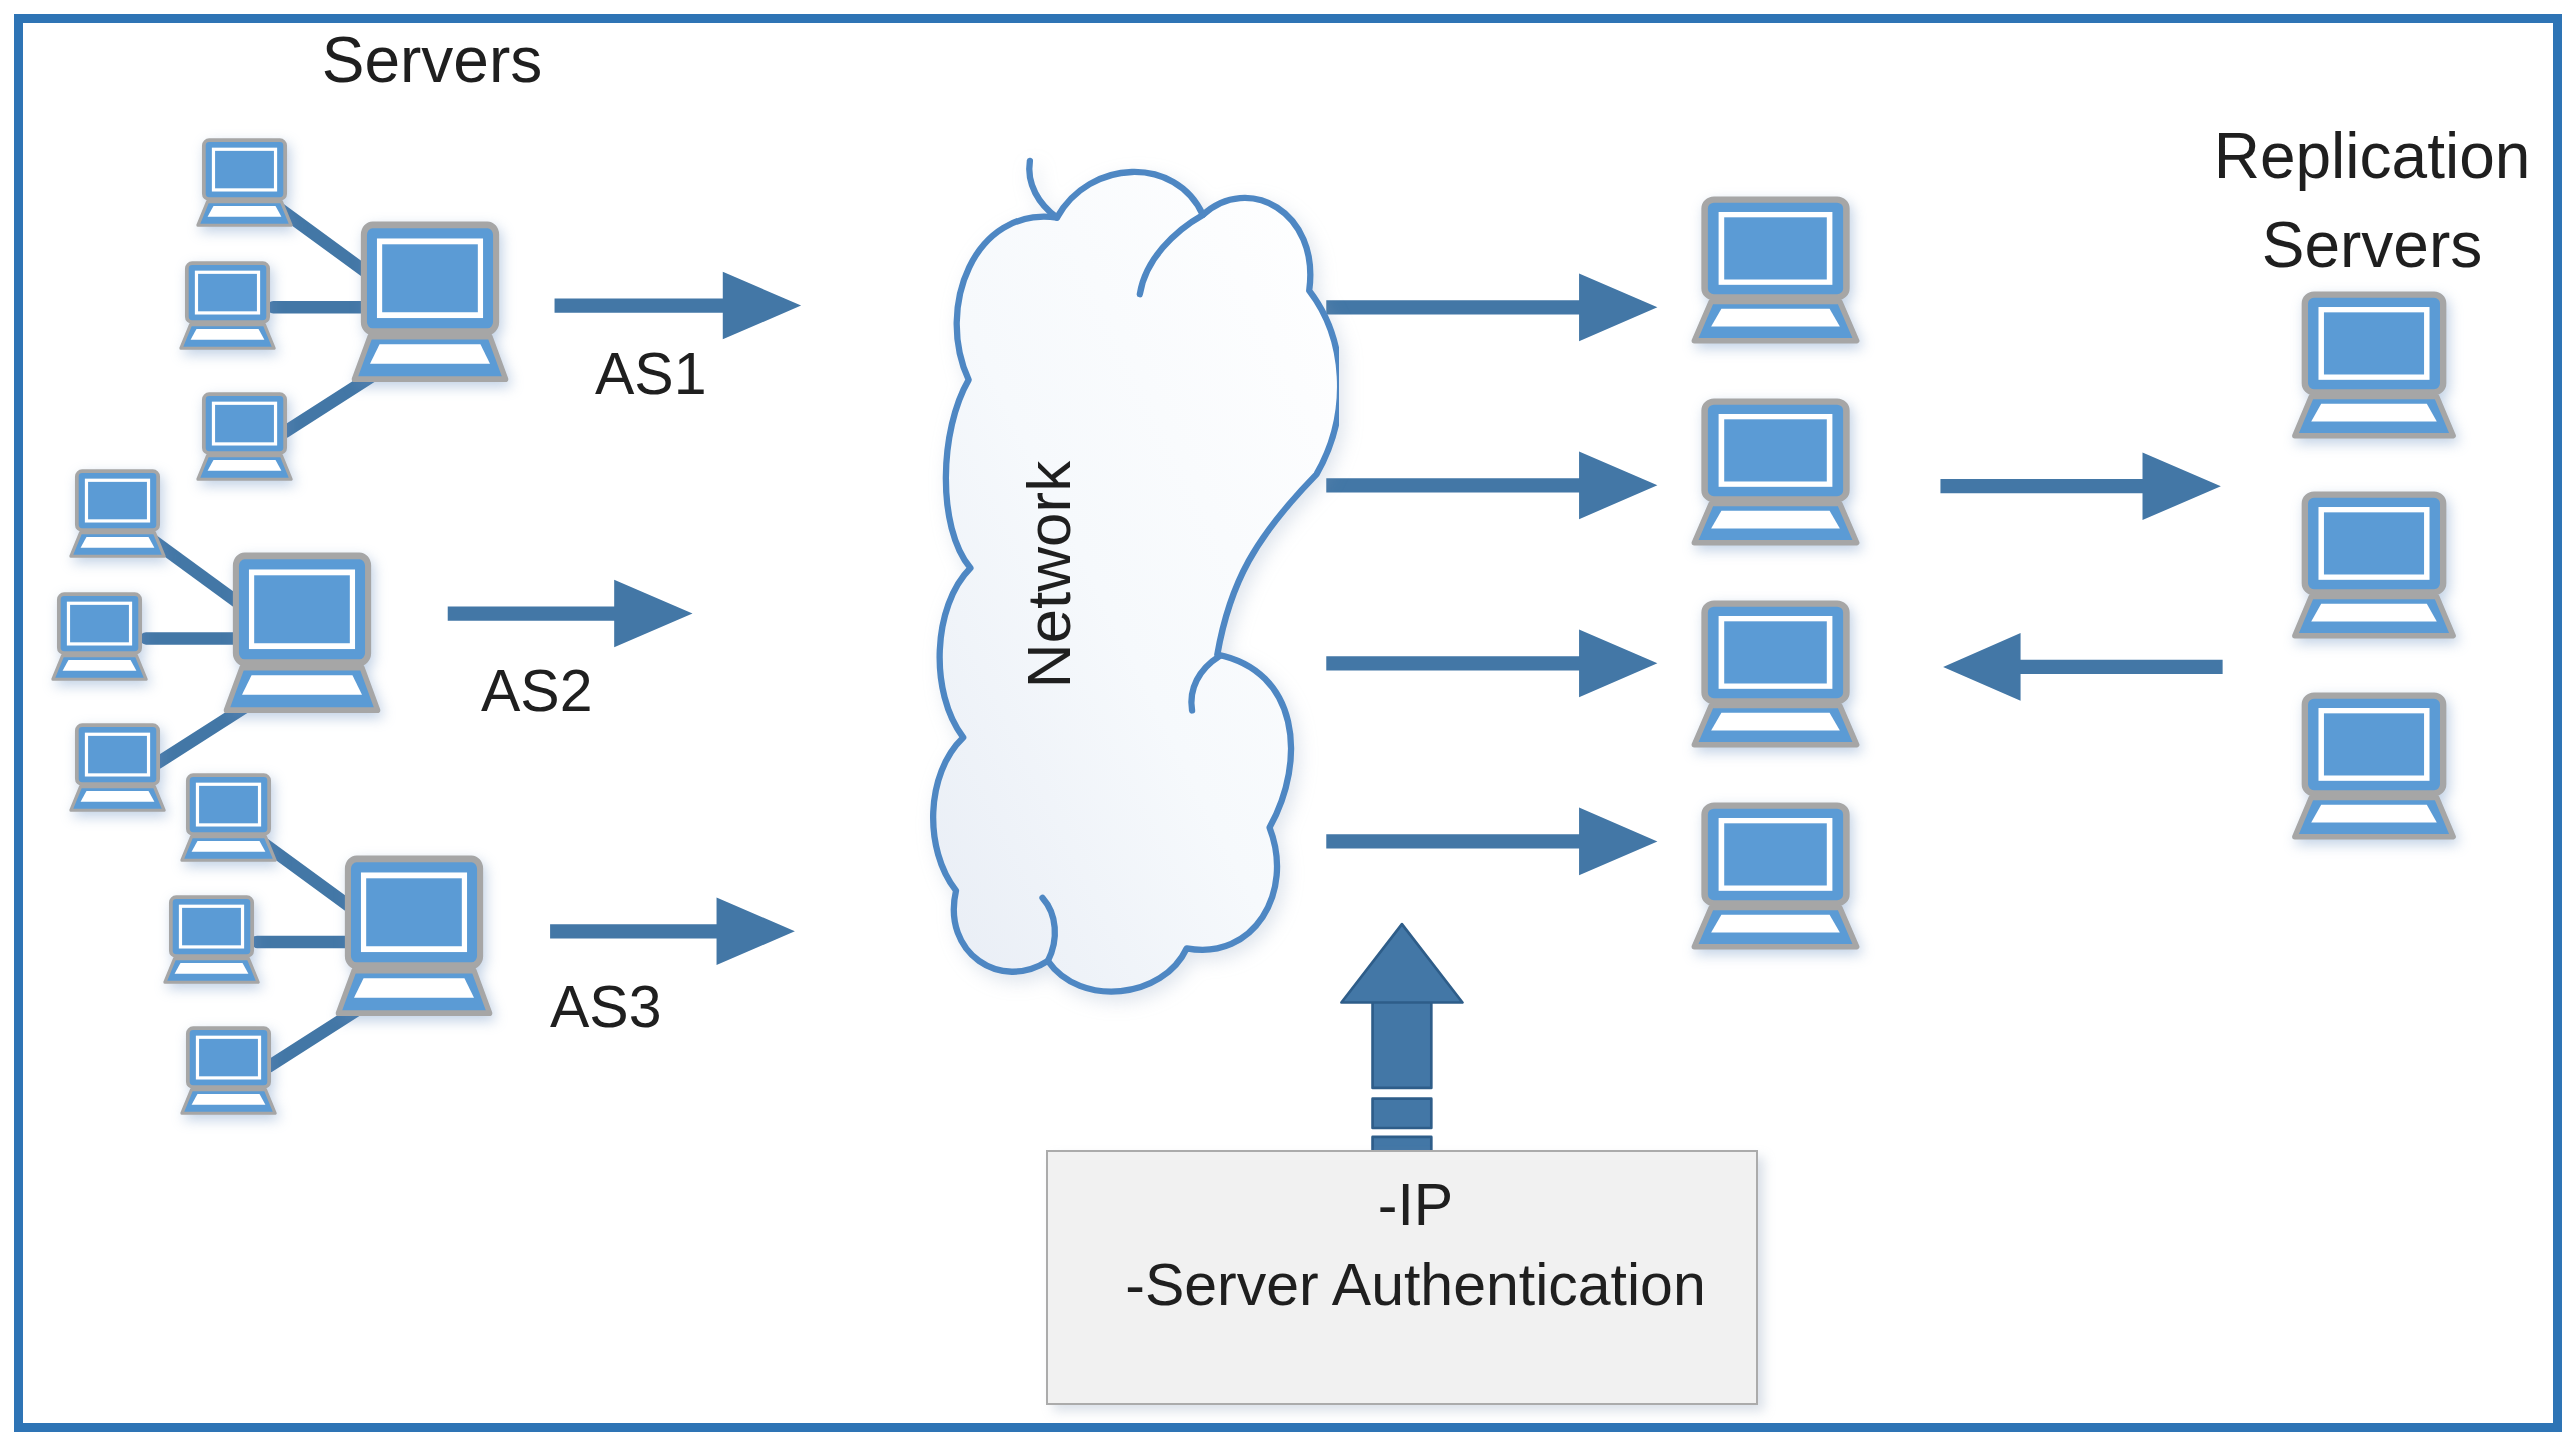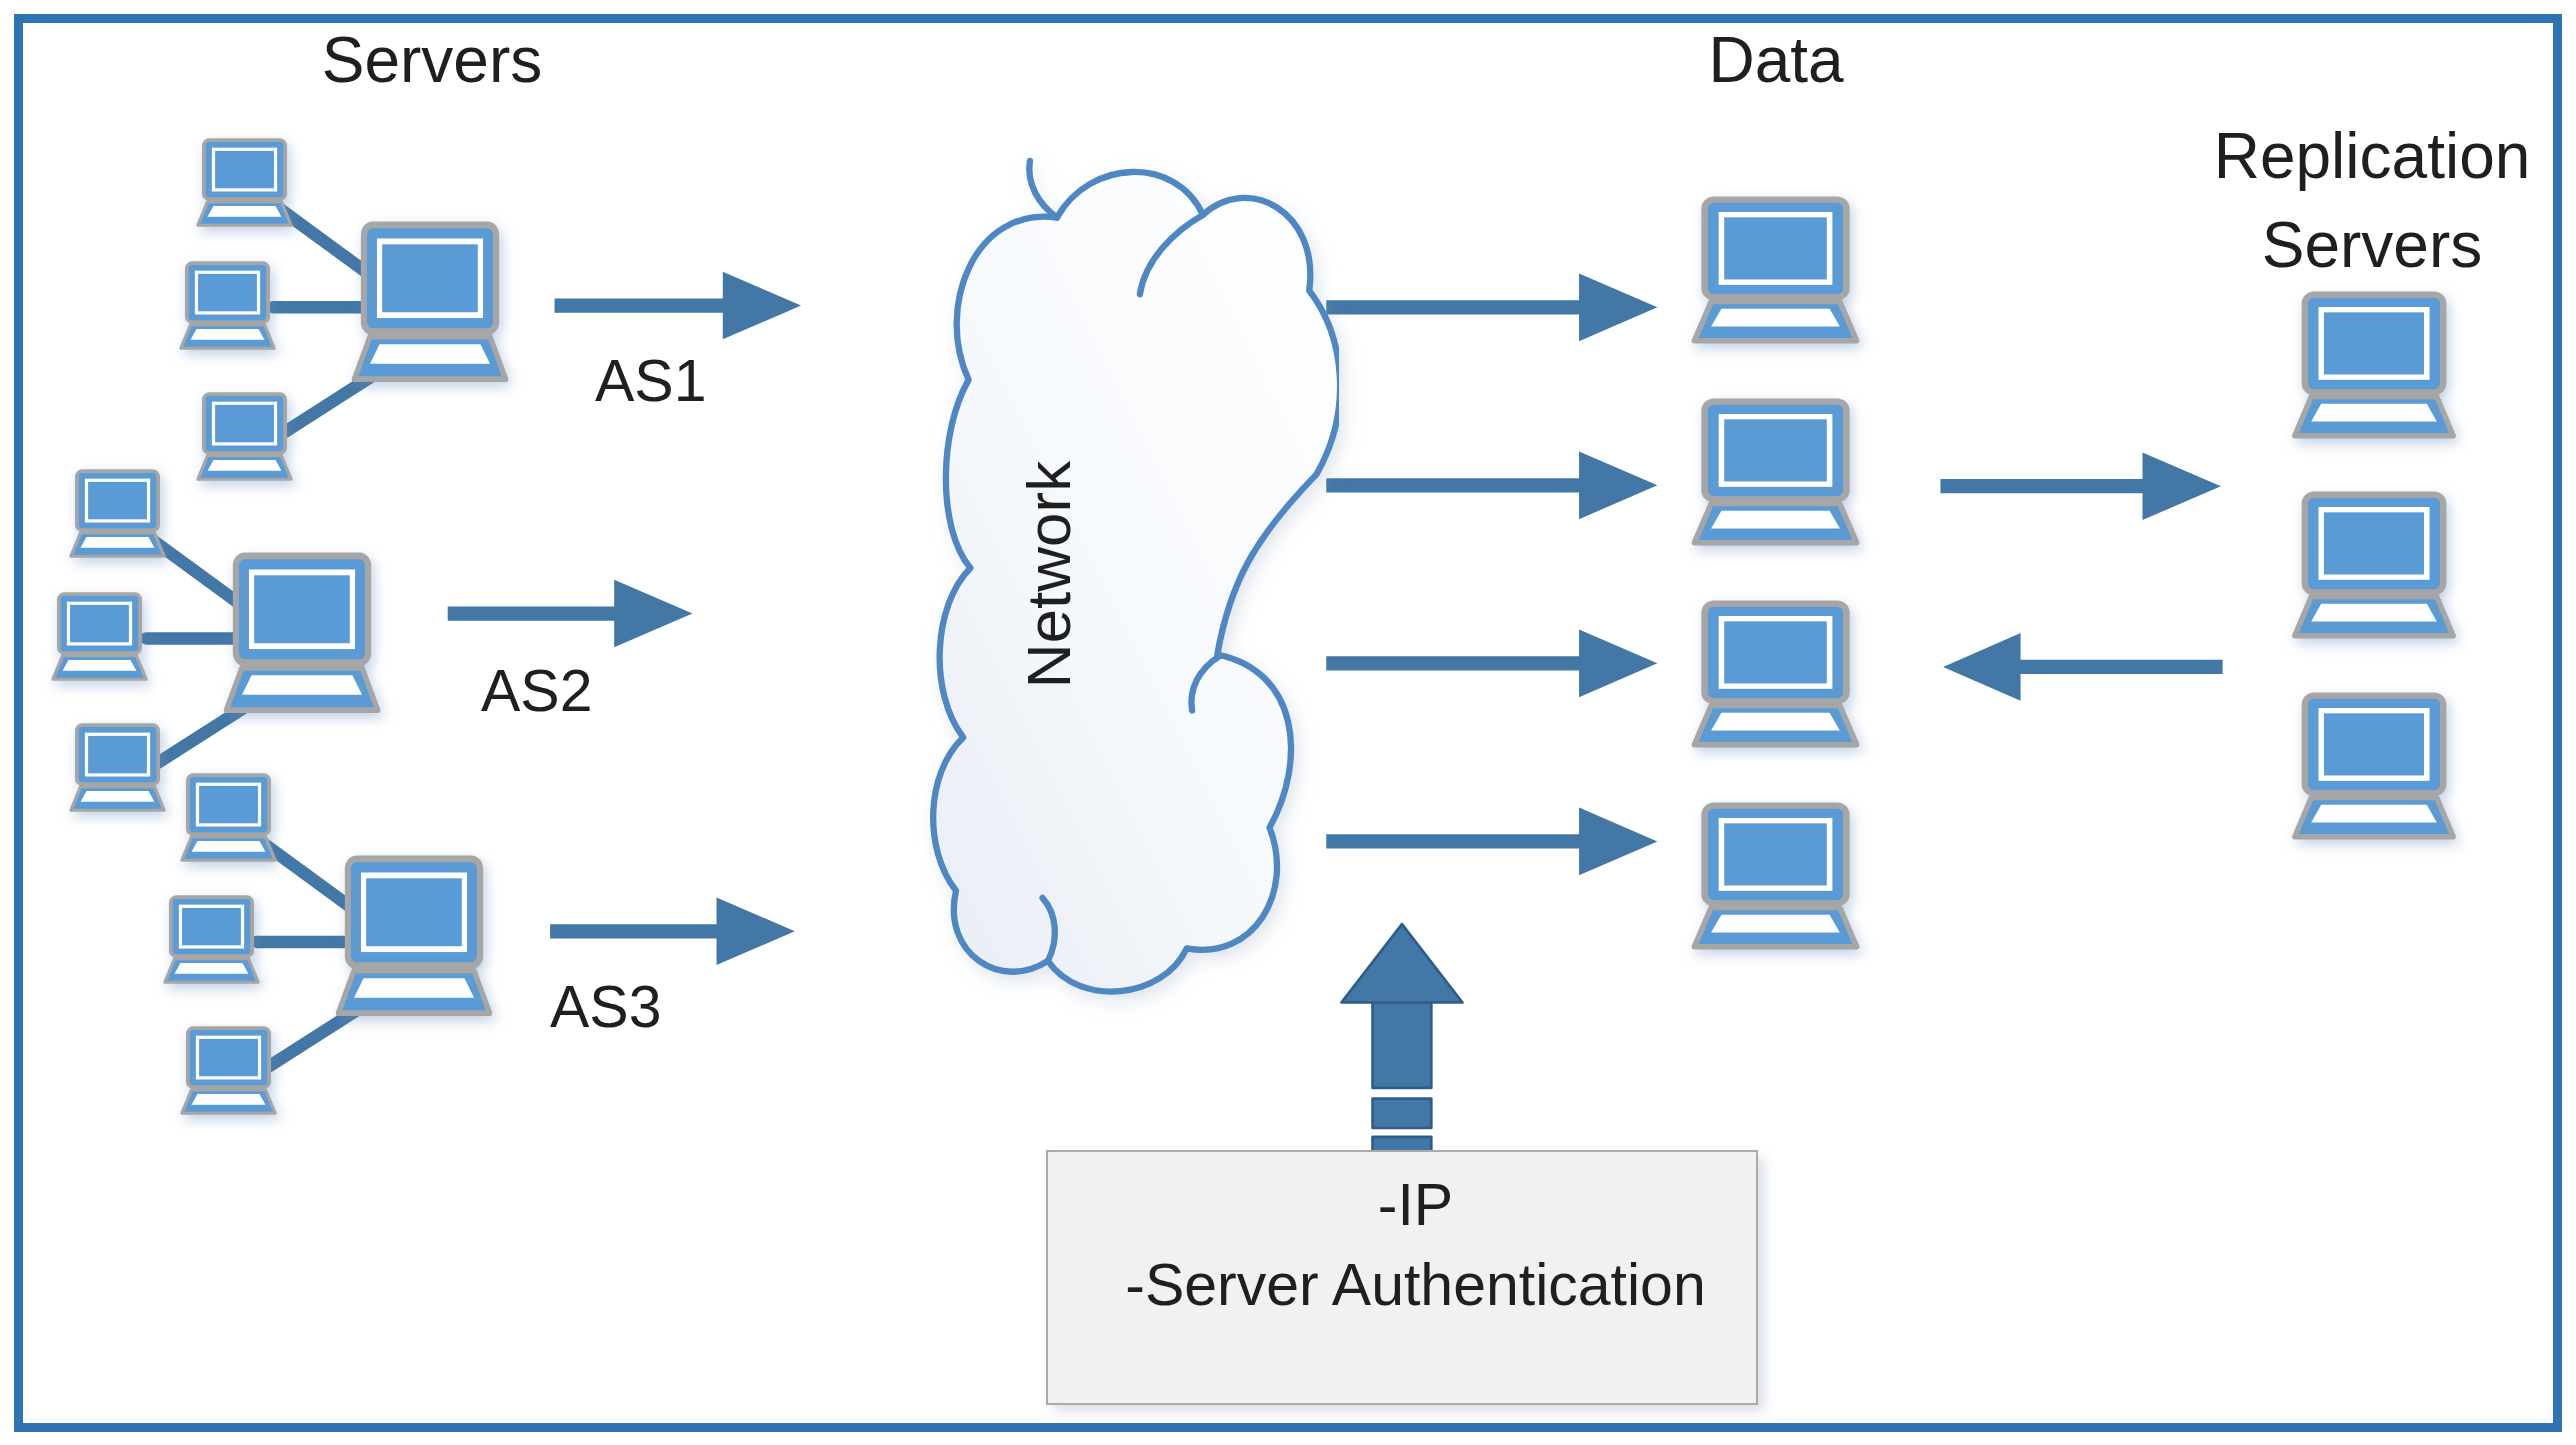--- a/index.html
+++ b/index.html
@@ -136,28 +136,27 @@
     <path class="cloud-hook" d="M322 112 C 290 130, 258 162, 252 200"></path>
     <path class="cloud-hook" d="M340 602 C 318 616, 306 638, 310 662"></path>
     <path class="cloud-hook" d="M150 940 C 162 916, 160 888, 144 870"></path>
   </svg>
   <div id="network-label">Network</div>
 
   <div class="title" style="left:205px;top:14.2px;width:454px;">
     <div>Servers</div>
   </div>
   <div class="title" style="left:1620px;top:14.2px;width:312px;">
-    <div>Data</div>
   </div>
   <div class="title" style="left:2163px;top:112px;width:418px;line-height:89px;">
     <div>Replication</div>
     <div>Servers</div>
   </div>
 
-  <div class="flow-label" style="left:595px;top:347px;">AS1</div>
+  <div class="flow-label" style="left:595px;top:340px;">AS1</div>
   <div class="flow-label" style="left:481px;top:657px;">AS2</div>
   <div class="flow-label" style="left:550px;top:973px;">AS3</div>
 
   <div>
     <svg class="laptop" style="left:191px;top:138px;" width="107" height="91" viewBox="0 0 120 102">
         <use href="#laptop-sym"></use>
       </svg>
     <svg class="laptop" style="left:174px;top:261px;" width="107" height="91" viewBox="0 0 120 102">
         <use href="#laptop-sym"></use>
       </svg>

